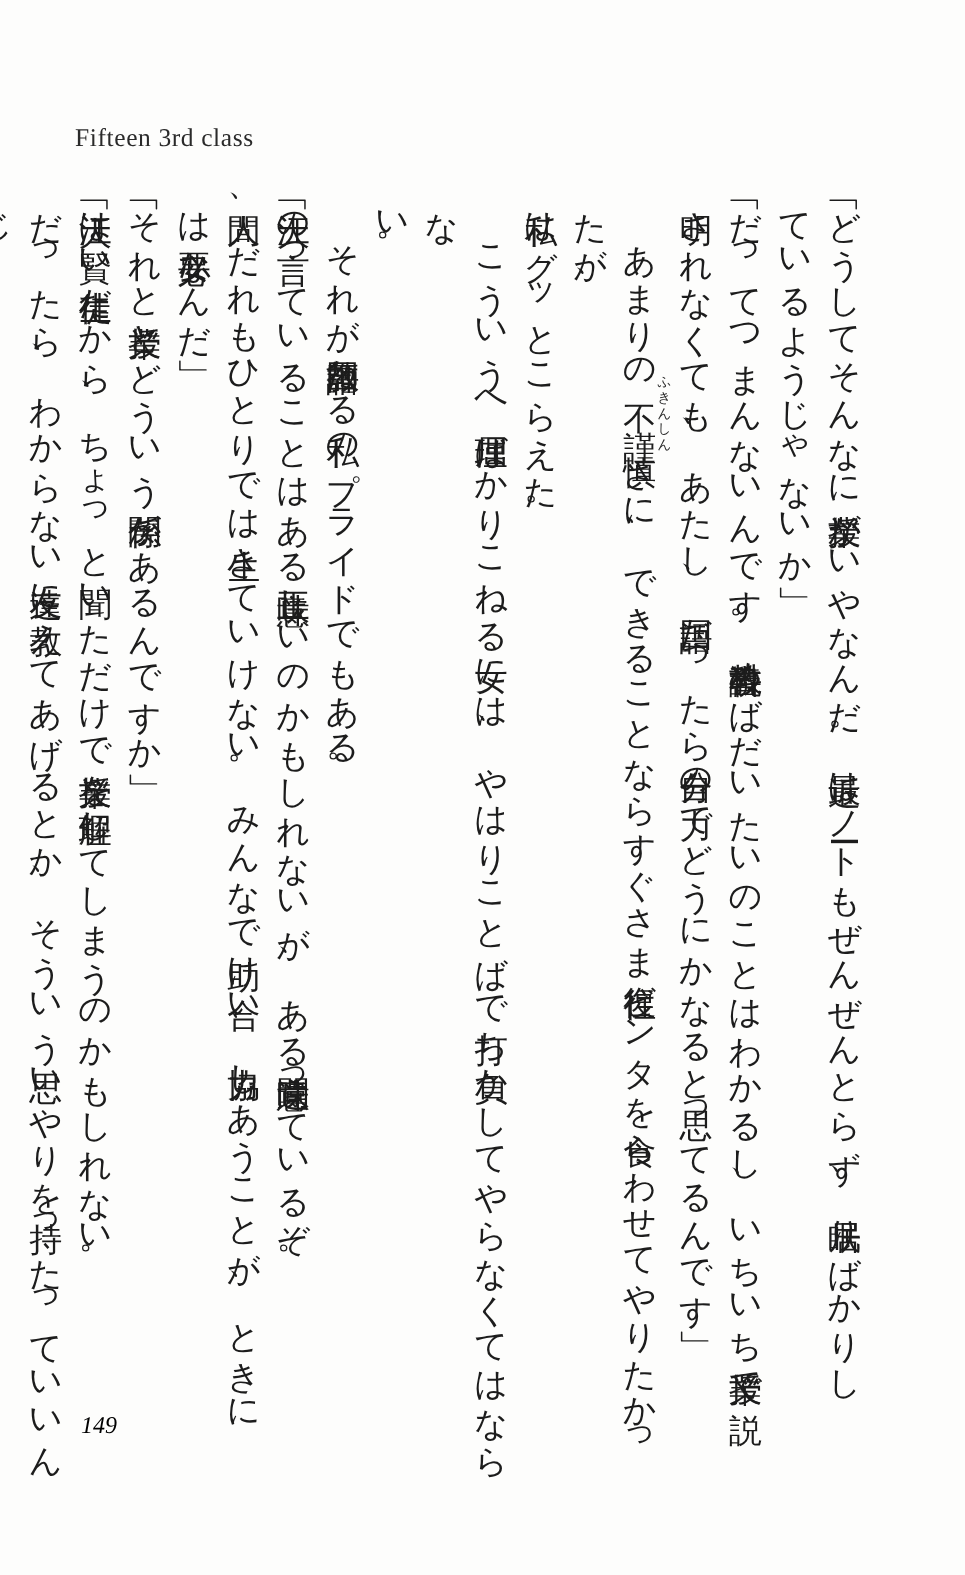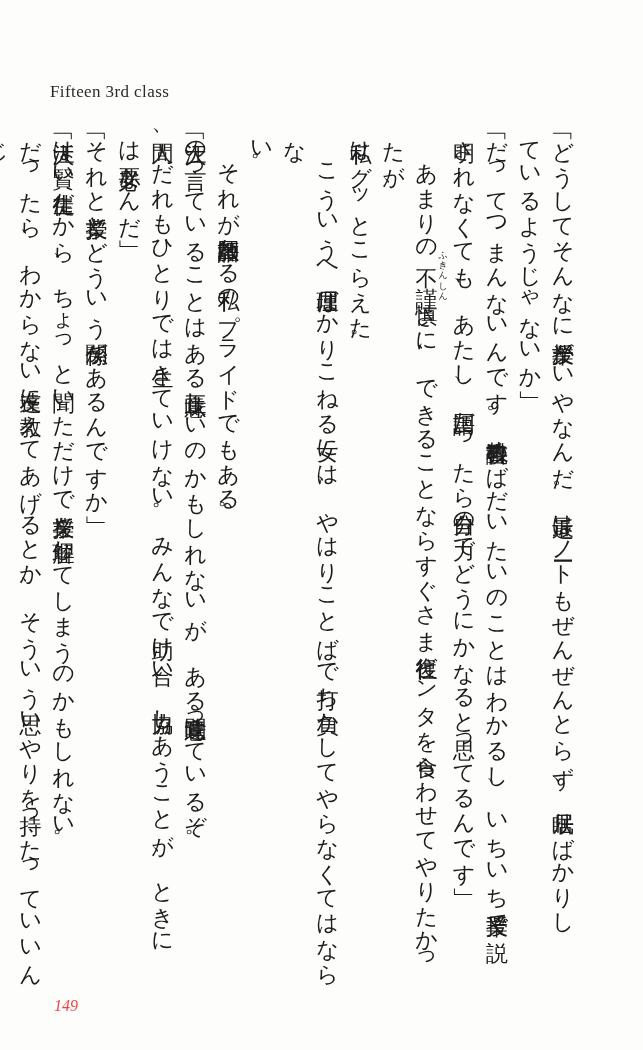--- a/index.html
+++ b/index.html
@@ -45,24 +45,24 @@
     text-indent: 22px;
   }
   ruby rt {
     font-size: 9px;
     letter-spacing: 0;
     color: #2a2a2a;
   }
   .page-number {
     position: absolute;
     left: 54px;
-    top: 997px;
+    top: 942px;
     font-size: 16px;
     font-style: italic;
-    color: #ef4444;
+    color: #000000;
   }
 </style>
 </head>
 <body>
 
 <div class="page">
   <div class="running-header">Fifteen 3rd class</div>
 
   <div class="text-block">
       <p class="line">「どうしてそんなに授業がいやなんだ。最近はノートもぜんぜんとらず、居眠りばかりし</p>

